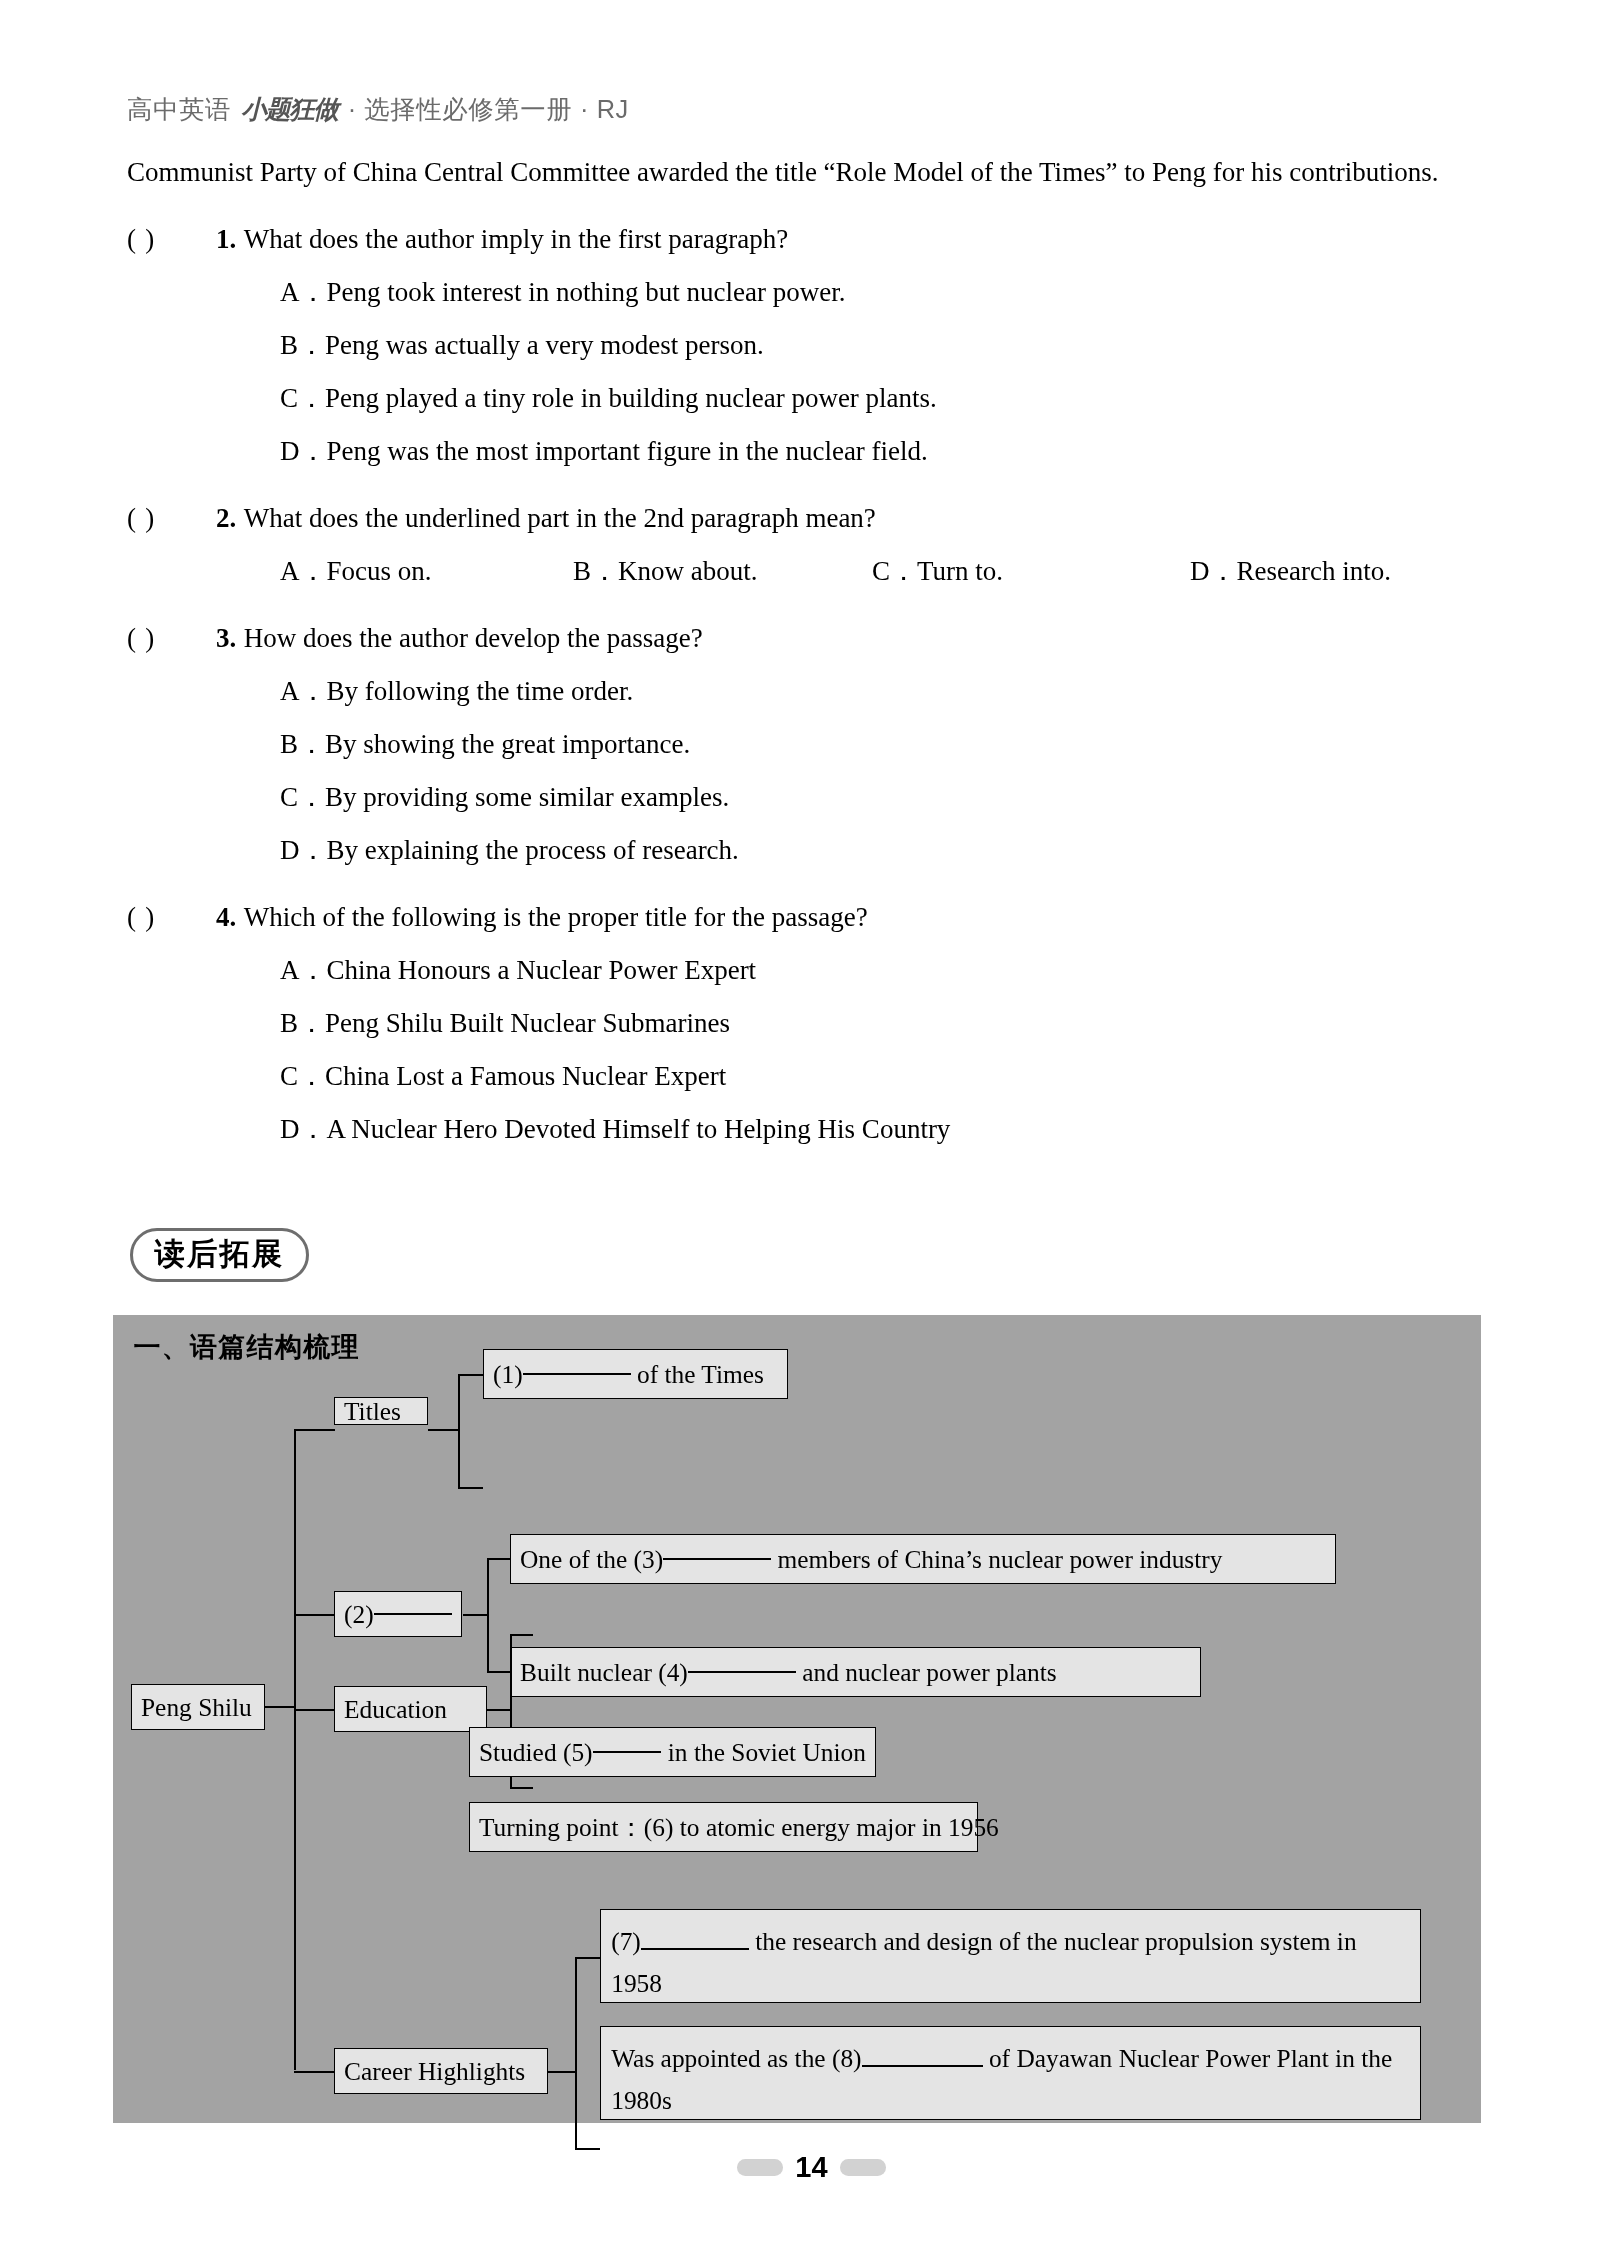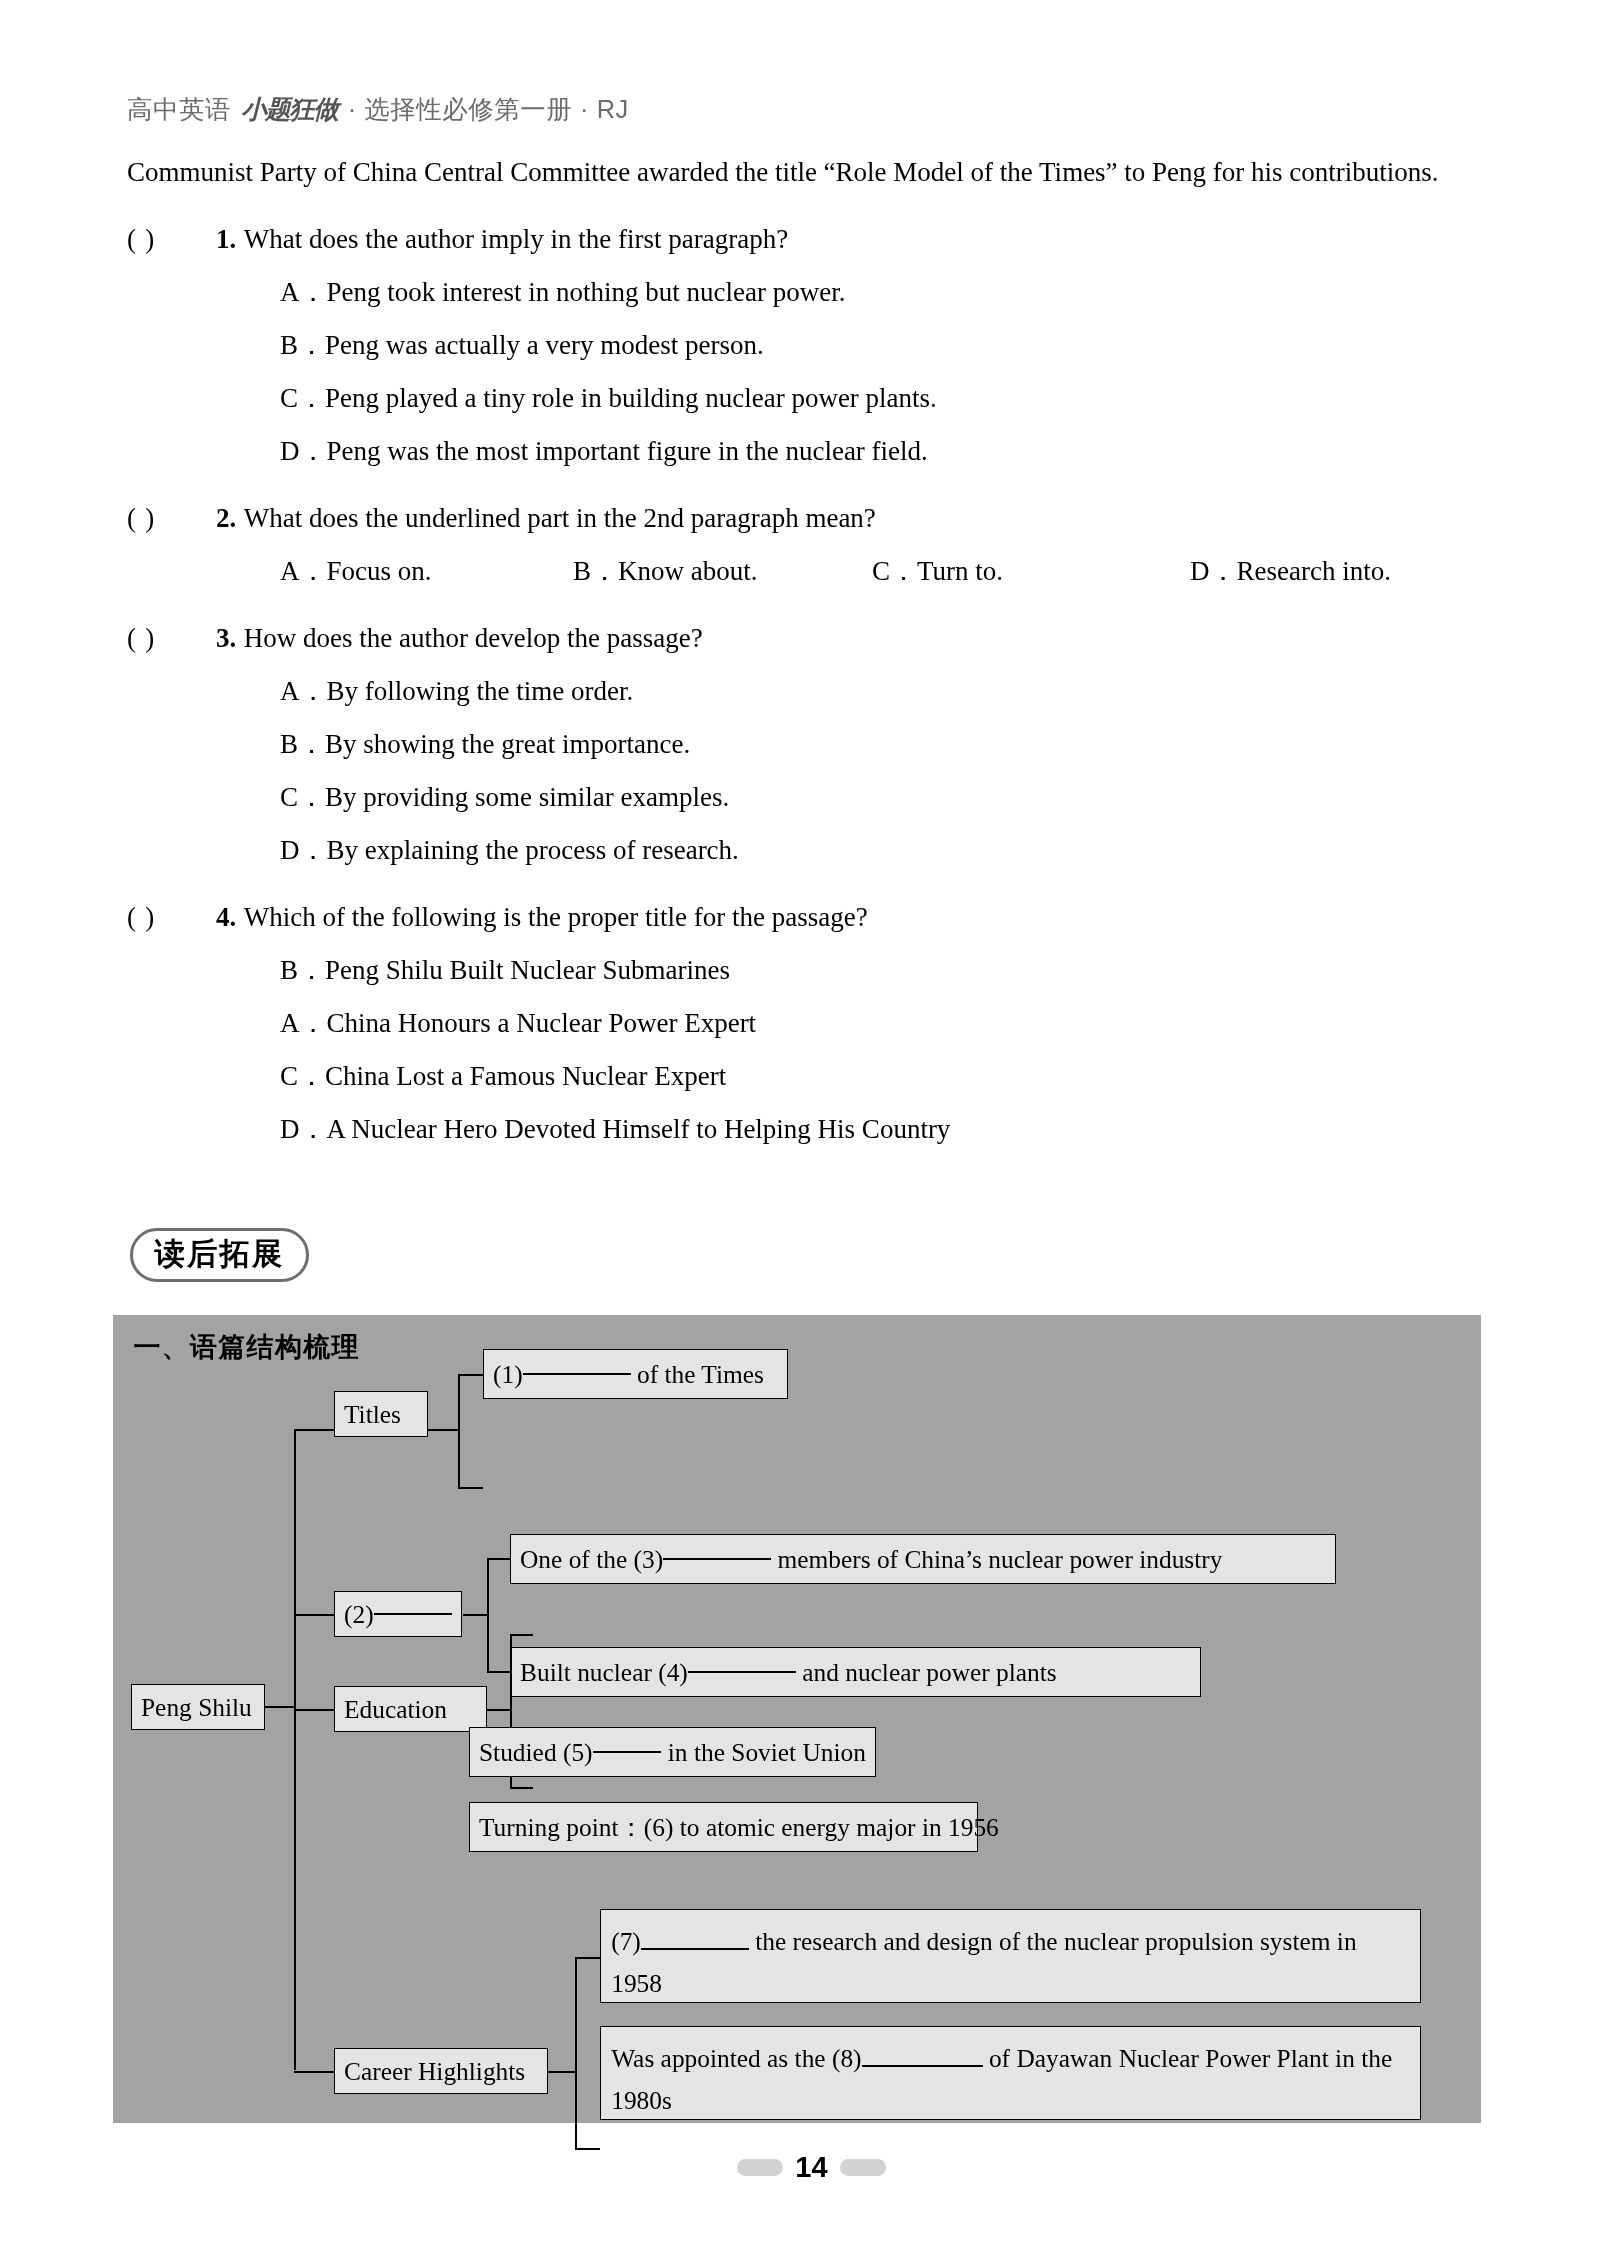--- a/index.html
+++ b/index.html
@@ -182,22 +182,22 @@
       <div class="opt">C．By providing some similar examples.</div>
       <div class="opt">D．By explaining the process of research.</div>
     </div>
 
     <div class="qblock">
       <div class="qline">
         <span class="paren">(      )</span>
         <span class="qnum">4.</span>
         <span class="qtext">Which of the following is the proper title for the passage?</span>
       </div>
+      <div class="opt">A．China Honours a Nuclear Power Expert</div>
       <div class="opt">B．Peng Shilu Built Nuclear Submarines</div>
-      <div class="opt">A．China Honours a Nuclear Power Expert</div>
       <div class="opt">C．China Lost a Famous Nuclear Expert</div>
       <div class="opt">D．A Nuclear Hero Devoted Himself to Helping His Country</div>
     </div>
 
   </div>
 
   <div class="pill-wrap">
     <span class="pill">读后拓展</span>
   </div>
 
@@ -211,21 +211,21 @@
       </div>
 
       <div class="ln lnh" style="left:151px; top:391px; width:30.5px;"></div>
       <div class="ln lnv" style="left:181px; top:114px; height:641px;"></div>
 
       <div class="ln lnh" style="left:181px; top:114px; width:41px;"></div>
       <div class="ln lnh" style="left:181px; top:299px; width:41px;"></div>
       <div class="ln lnh" style="left:181px; top:394px; width:41px;"></div>
       <div class="ln lnh" style="left:181px; top:756px; width:41px;"></div>
 
-      <div class="node" style="left:221px; top:76px; width:94px; height:46px;">
+      <div class="node" style="left:221px; top:82px; width:94px; height:28px;">
         <span>Titles</span>
       </div>
       <div class="ln lnh" style="left:315px; top:114px; width:30.5px;"></div>
       <div class="ln lnv" style="left:345px; top:59px; height:114px;"></div>
       <div class="ln lnh" style="left:345px; top:59px; width:25.4px;"></div>
       <div class="ln lnh" style="left:345px; top:172px; width:25.4px;"></div>
 
       <div class="node" style="left:370px; top:34px; width:305px; height:50px;">
         <span>(1)</span><span class="blank b-md"></span>&nbsp;<span>of the Times</span>
       </div>

